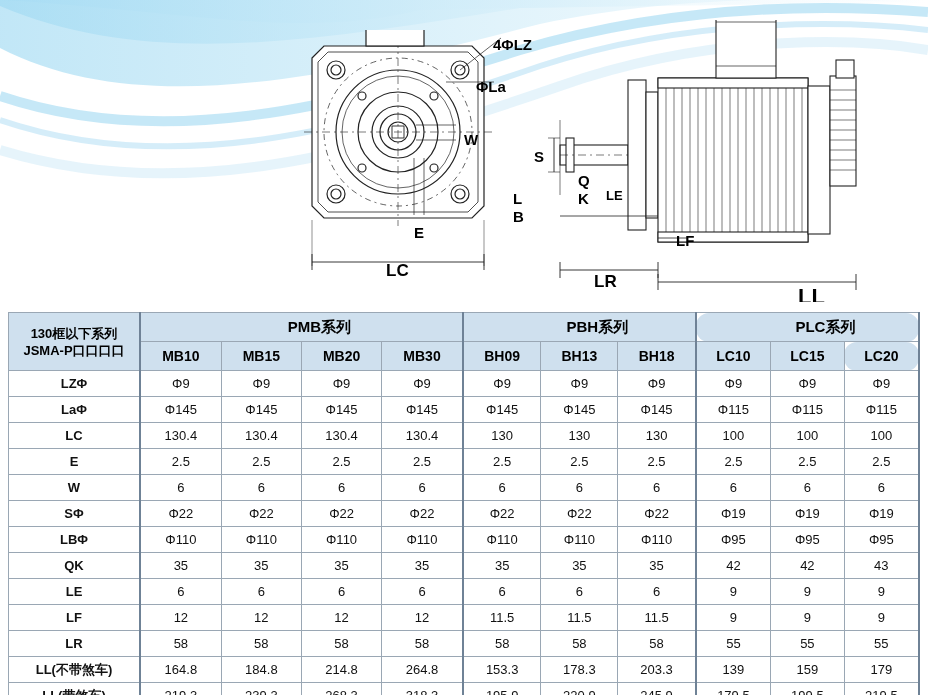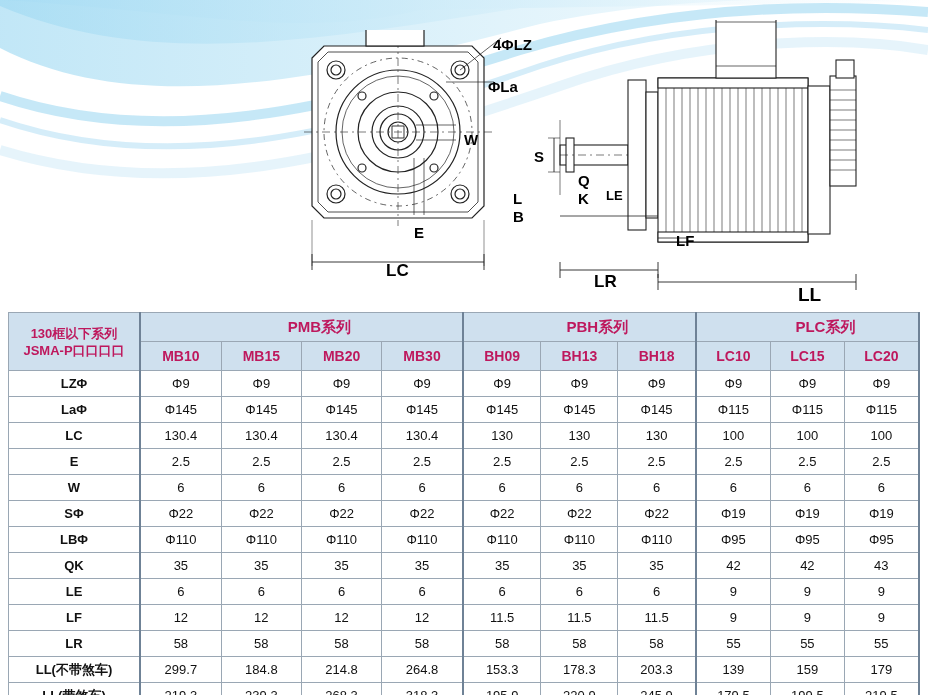--- a/index.html
+++ b/index.html
@@ -39,38 +39,38 @@
     text-align:center;
     vertical-align:middle;
     padding:0;
     height:25px;
     font-weight:normal;
     background:#ffffff;
   }
   #spec-table thead th{
     background:#cfe0ee;
     font-weight:bold;
-    color:#be185d;
+    color:#000000;
     font-size:14px;
   }
   #spec-table thead th.corner{
     font-size:13px;
     line-height:17px;
     padding:2px 4px;
   }
   #spec-table thead th.grp{font-size:15px;height:28px;padding-left:36px;}
   #spec-table thead th.sub{font-size:14px;height:28px;}
   #spec-table tbody td.rowhead{
     background:#ffffff;
     font-weight:normal;
     width:130px;
   }
   #spec-table tbody tr td:first-child{width:130px;font-weight:bold;}
   .thick-l{border-left:2px solid #6f8296 !important;}
-  .thick-r{border-right:2px solid #6f8296 !important;}
+  .thick-r{border-right:2px solid #6f8296 !important;border-radius:13px;}
 </style>
 </head>
 <body>
 
 <div id="diagram-area">
 
   <svg class="swoosh" viewBox="0 0 928 302" xmlns="http://www.w3.org/2000/svg">
     <defs>
       <linearGradient id="g1" x1="0" y1="0" x2="1" y2="0">
         <stop offset="0%" stop-color="#bfe6f7"></stop>
@@ -209,33 +209,33 @@
       <line x1="40" y1="250" x2="138" y2="250" stroke-width="0.9"></line>
       <line x1="40" y1="242" x2="40" y2="258" stroke-width="0.9"></line>
       <line x1="138" y1="242" x2="138" y2="258" stroke-width="0.9"></line>
       <line x1="138" y1="262" x2="336" y2="262" stroke-width="0.9"></line>
       <line x1="138" y1="254" x2="138" y2="270" stroke-width="0.9"></line>
       <line x1="336" y1="254" x2="336" y2="270" stroke-width="0.9"></line>
     </g>
   </svg>
 
   <div class="dim-label" style="left:493px;top:36px;">4ΦLZ</div>
-  <div class="dim-label" style="left:488px;top:78px;">ΦLa</div>
+  <div class="dim-label" style="left:476px;top:78px;">ΦLa</div>
   <div class="dim-label" style="left:464px;top:131px;">W</div>
   <div class="dim-label" style="left:414px;top:224px;">E</div>
   <div class="dim-label" style="left:386px;top:261px;font-size:17px;">LC</div>
   <div class="dim-label" style="left:534px;top:148px;">S</div>
   <div class="dim-label" style="left:578px;top:172px;">Q</div>
   <div class="dim-label" style="left:578px;top:190px;">K</div>
   <div class="dim-label small" style="left:606px;top:188px;">LE</div>
   <div class="dim-label" style="left:513px;top:190px;">L</div>
   <div class="dim-label" style="left:513px;top:208px;">B</div>
   <div class="dim-label" style="left:676px;top:232px;">LF</div>
   <div class="dim-label" style="left:594px;top:272px;font-size:17px;">LR</div>
-  <div class="dim-label" style="left:798px;top:284px;font-size:19px;">LL</div>
+  <div class="dim-label" style="left:798px;top:284px;font-size:22px;">LL</div>
 </div>
 
 <table id="spec-table">
   <thead>
     <tr>
       <th class="corner" rowspan="2">
         <div>130框以下系列</div>
         <div>JSMA-P口口口口</div>
       </th>
       <th class="grp thick-l" colspan="4">PMB系列</th>
@@ -394,21 +394,21 @@
       <td>58</td>
       <td class="thick-l">58</td>
       <td>58</td>
       <td>58</td>
       <td class="thick-l">55</td>
       <td>55</td>
       <td class="thick-r">55</td>
     </tr>
     <tr>
       <td class="rowhead">LL(不带煞车)</td>
-      <td class="thick-l">299.7</td>
+      <td class="thick-l">164.8</td>
       <td>184.8</td>
       <td>214.8</td>
       <td>264.8</td>
       <td class="thick-l">153.3</td>
       <td>178.3</td>
       <td>203.3</td>
       <td class="thick-l">139</td>
       <td>159</td>
       <td class="thick-r">179</td>
     </tr>

